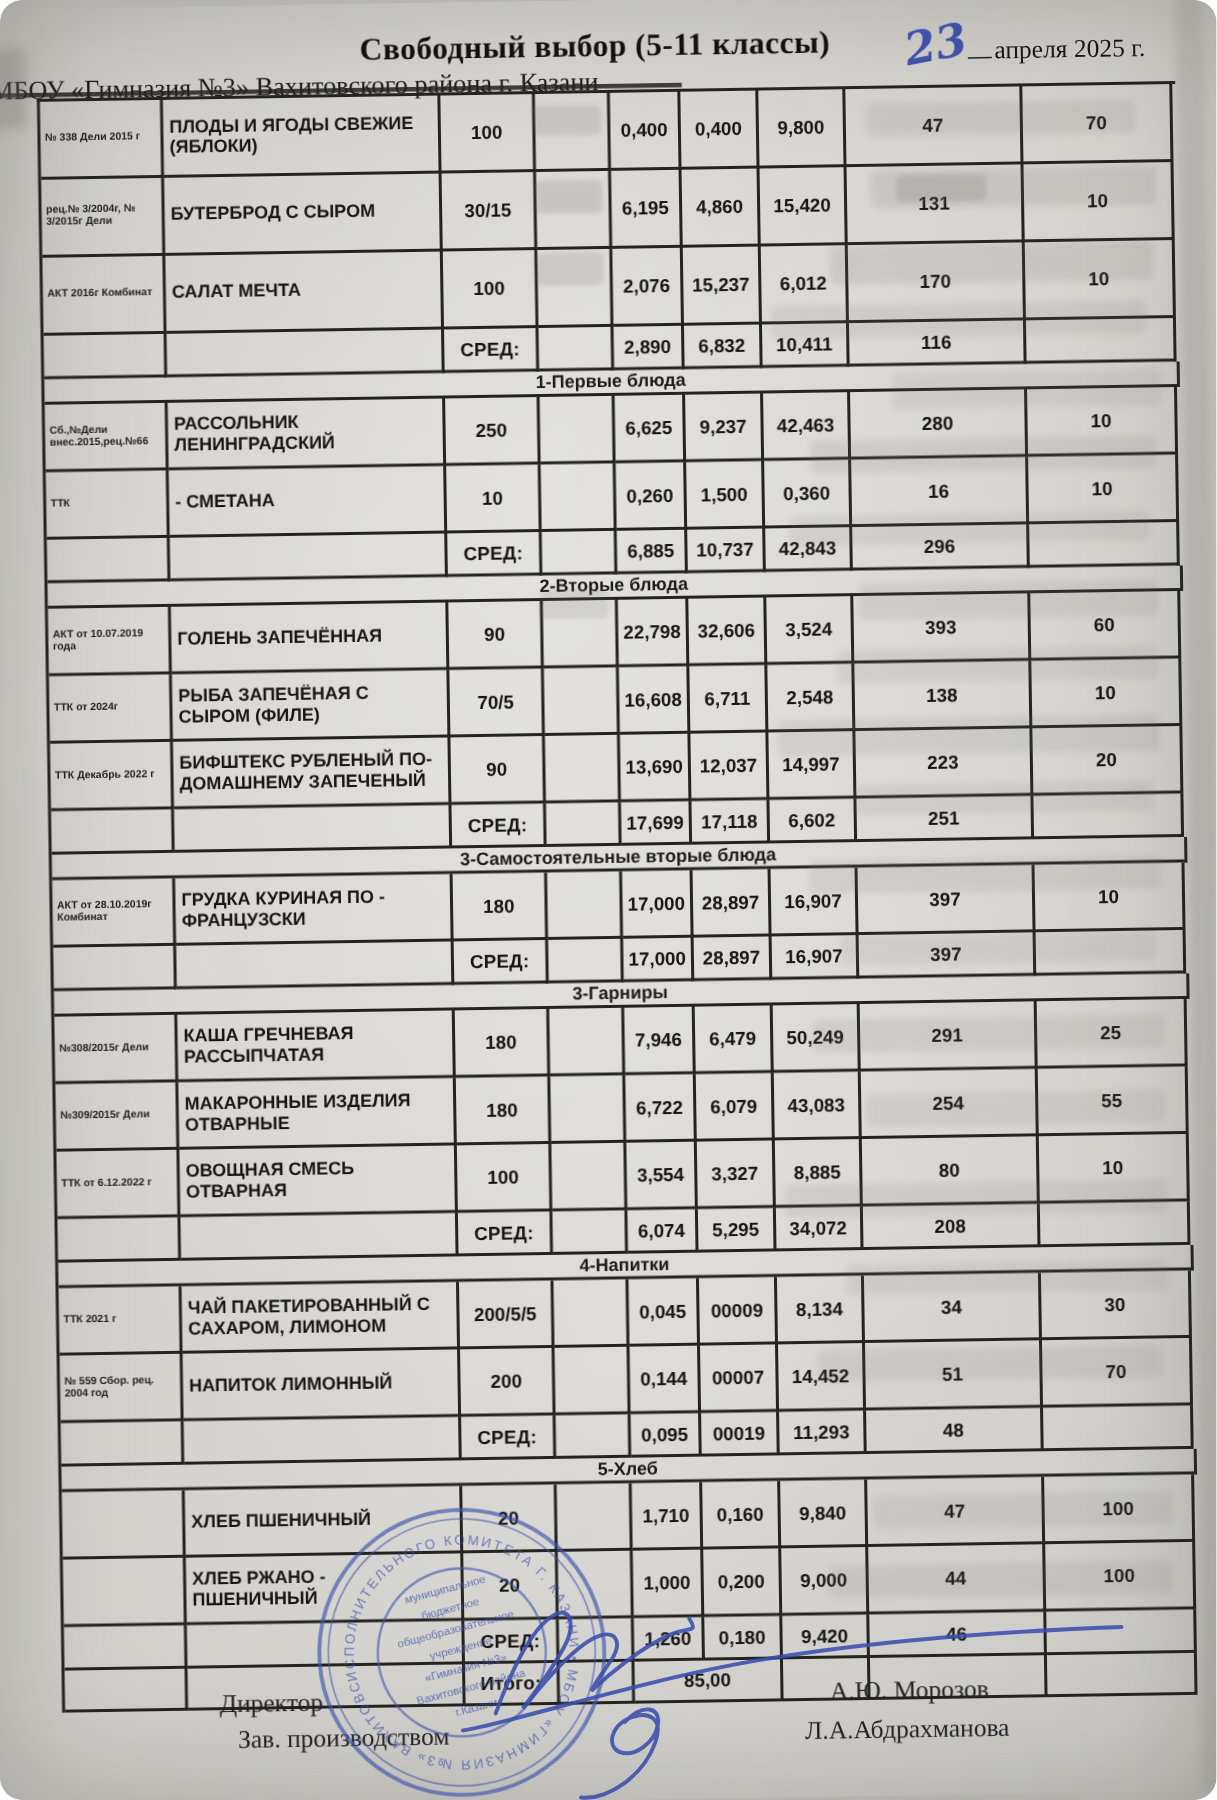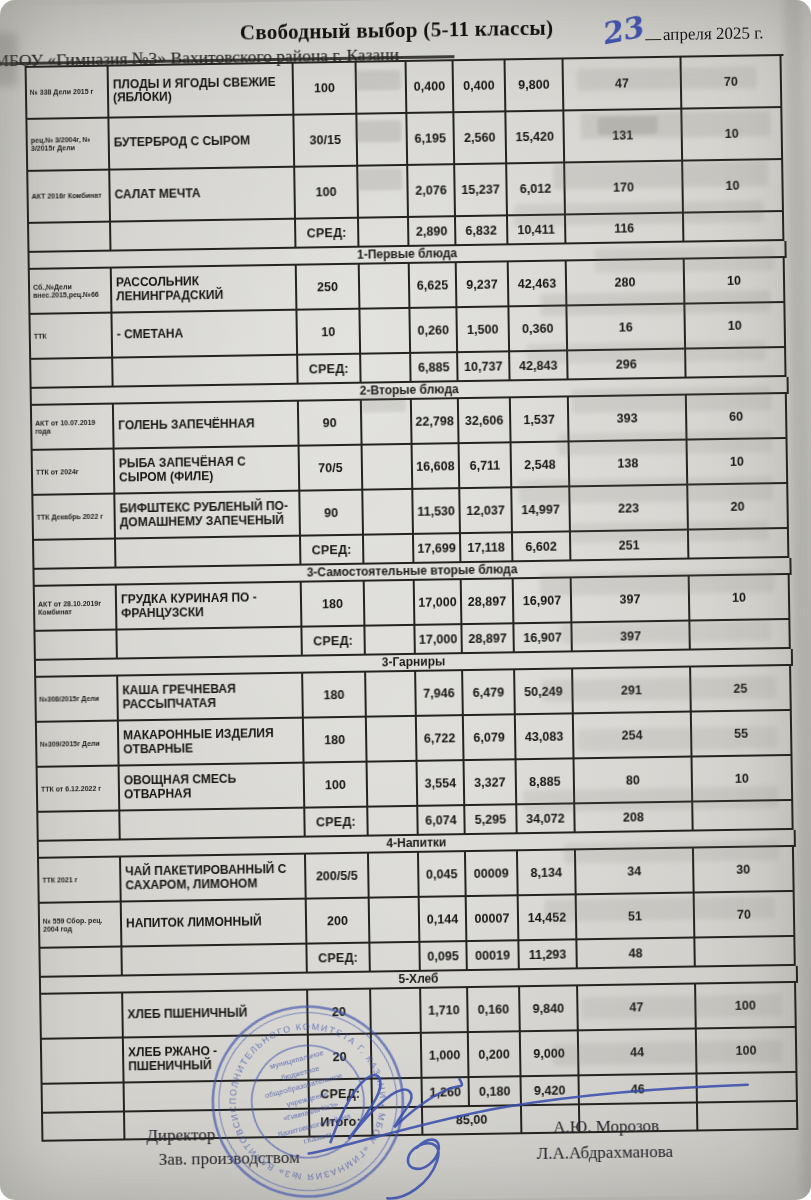--- a/index.html
+++ b/index.html
@@ -88,21 +88,21 @@
           <div>9,800</div>
           <div>47</div>
           <div>70</div>
         </div>
         <div class="trow r-item tall">
           <div class="c-ref">рец.№ 3/2004г, № 3/2015г Дели</div>
           <div class="c-dish">БУТЕРБРОД С СЫРОМ</div>
           <div>30/15</div>
           <div></div>
           <div>6,195</div>
-          <div>2,560</div>
+          <div>4,860</div>
           <div>15,420</div>
           <div>131</div>
           <div>10</div>
         </div>
         <div class="trow r-item tall">
           <div class="c-ref">АКТ 2016г Комбинат</div>
           <div class="c-dish">САЛАТ МЕЧТА</div>
           <div>100</div>
           <div></div>
           <div>2,076</div>
@@ -157,41 +157,41 @@
           <div></div>
         </div>
         <div class="sec-h">2-Вторые блюда</div>
         <div class="trow r-item">
           <div class="c-ref">АКТ от 10.07.2019 года</div>
           <div class="c-dish">ГОЛЕНЬ ЗАПЕЧЁННАЯ</div>
           <div>90</div>
           <div></div>
           <div>22,798</div>
           <div>32,606</div>
-          <div>1,537</div>
+          <div>3,524</div>
           <div>393</div>
           <div>60</div>
         </div>
         <div class="trow r-item">
           <div class="c-ref">ТТК от 2024г</div>
           <div class="c-dish">РЫБА ЗАПЕЧЁНАЯ С СЫРОМ (ФИЛЕ)</div>
           <div>70/5</div>
           <div></div>
           <div>16,608</div>
           <div>6,711</div>
           <div>2,548</div>
           <div>138</div>
           <div>10</div>
         </div>
         <div class="trow r-item">
           <div class="c-ref">ТТК Декабрь 2022 г</div>
           <div class="c-dish">БИФШТЕКС РУБЛЕНЫЙ ПО-ДОМАШНЕМУ ЗАПЕЧЕНЫЙ</div>
           <div>90</div>
           <div></div>
-          <div>11,530</div>
+          <div>13,690</div>
           <div>12,037</div>
           <div>14,997</div>
           <div>223</div>
           <div>20</div>
         </div>
         <div class="trow r-avg">
           <div class="c-ref"></div>
           <div class="c-dish"></div>
           <div class="avg-label">СРЕД:</div>
           <div></div>

